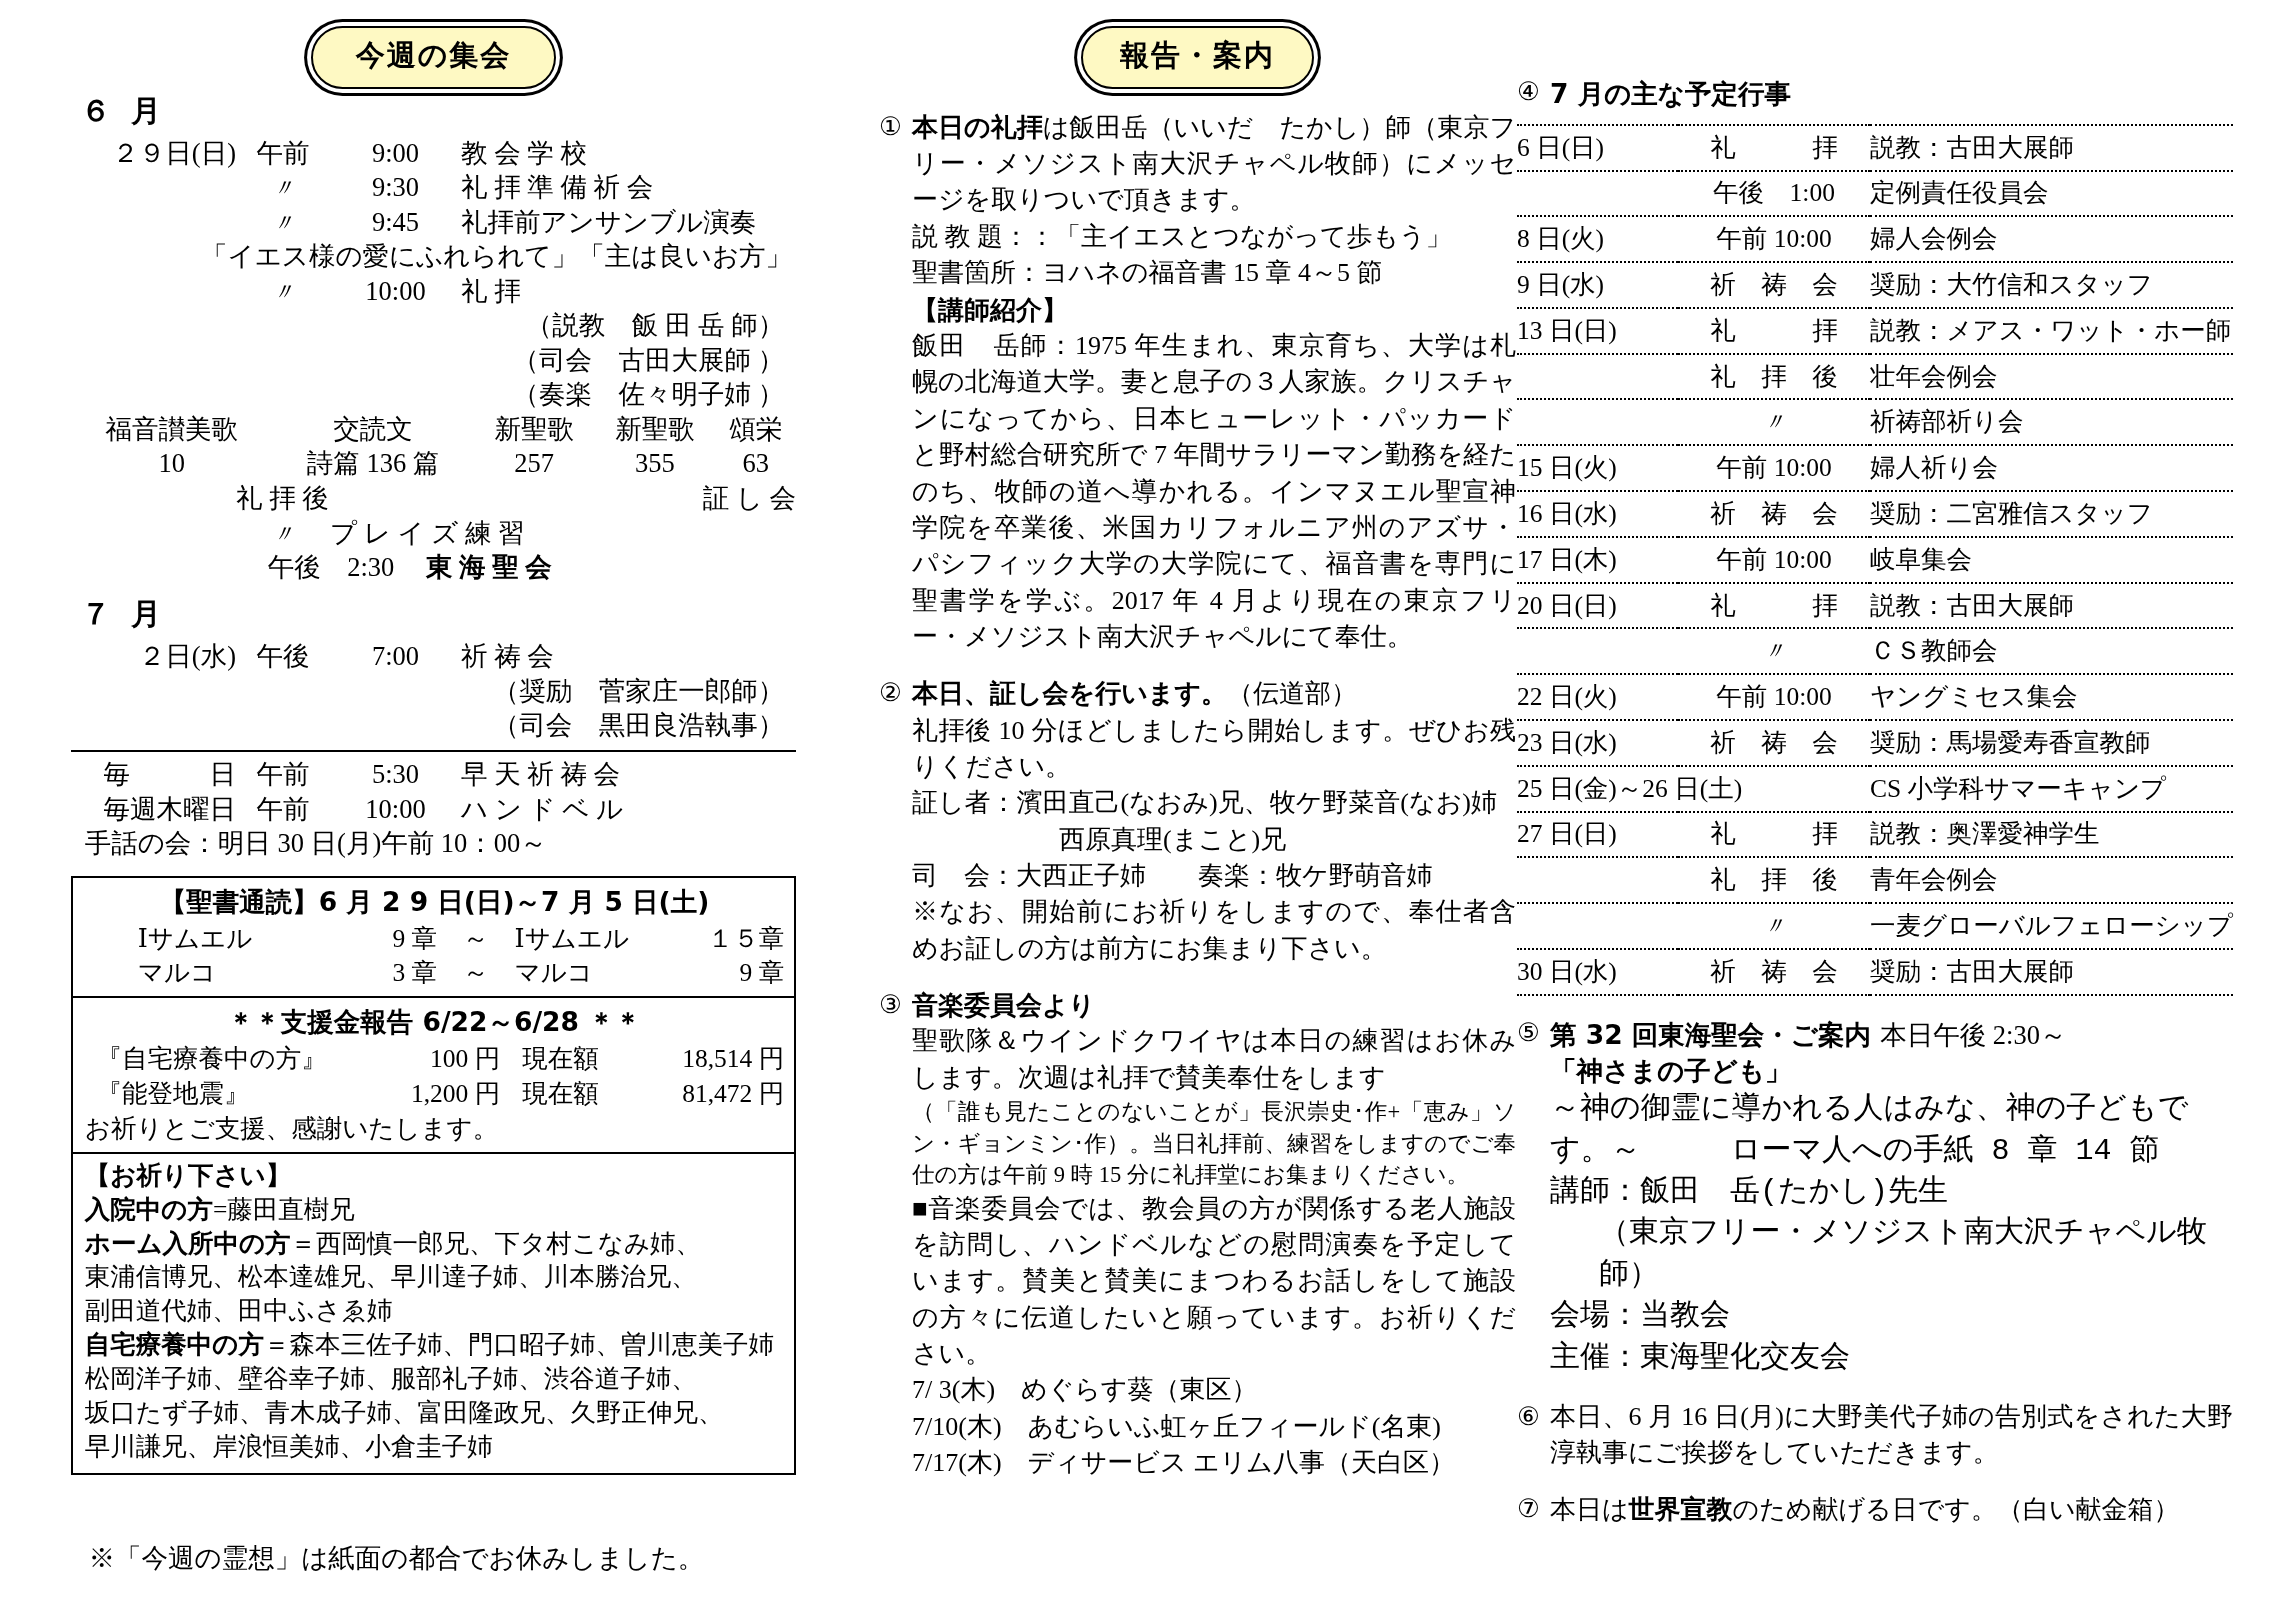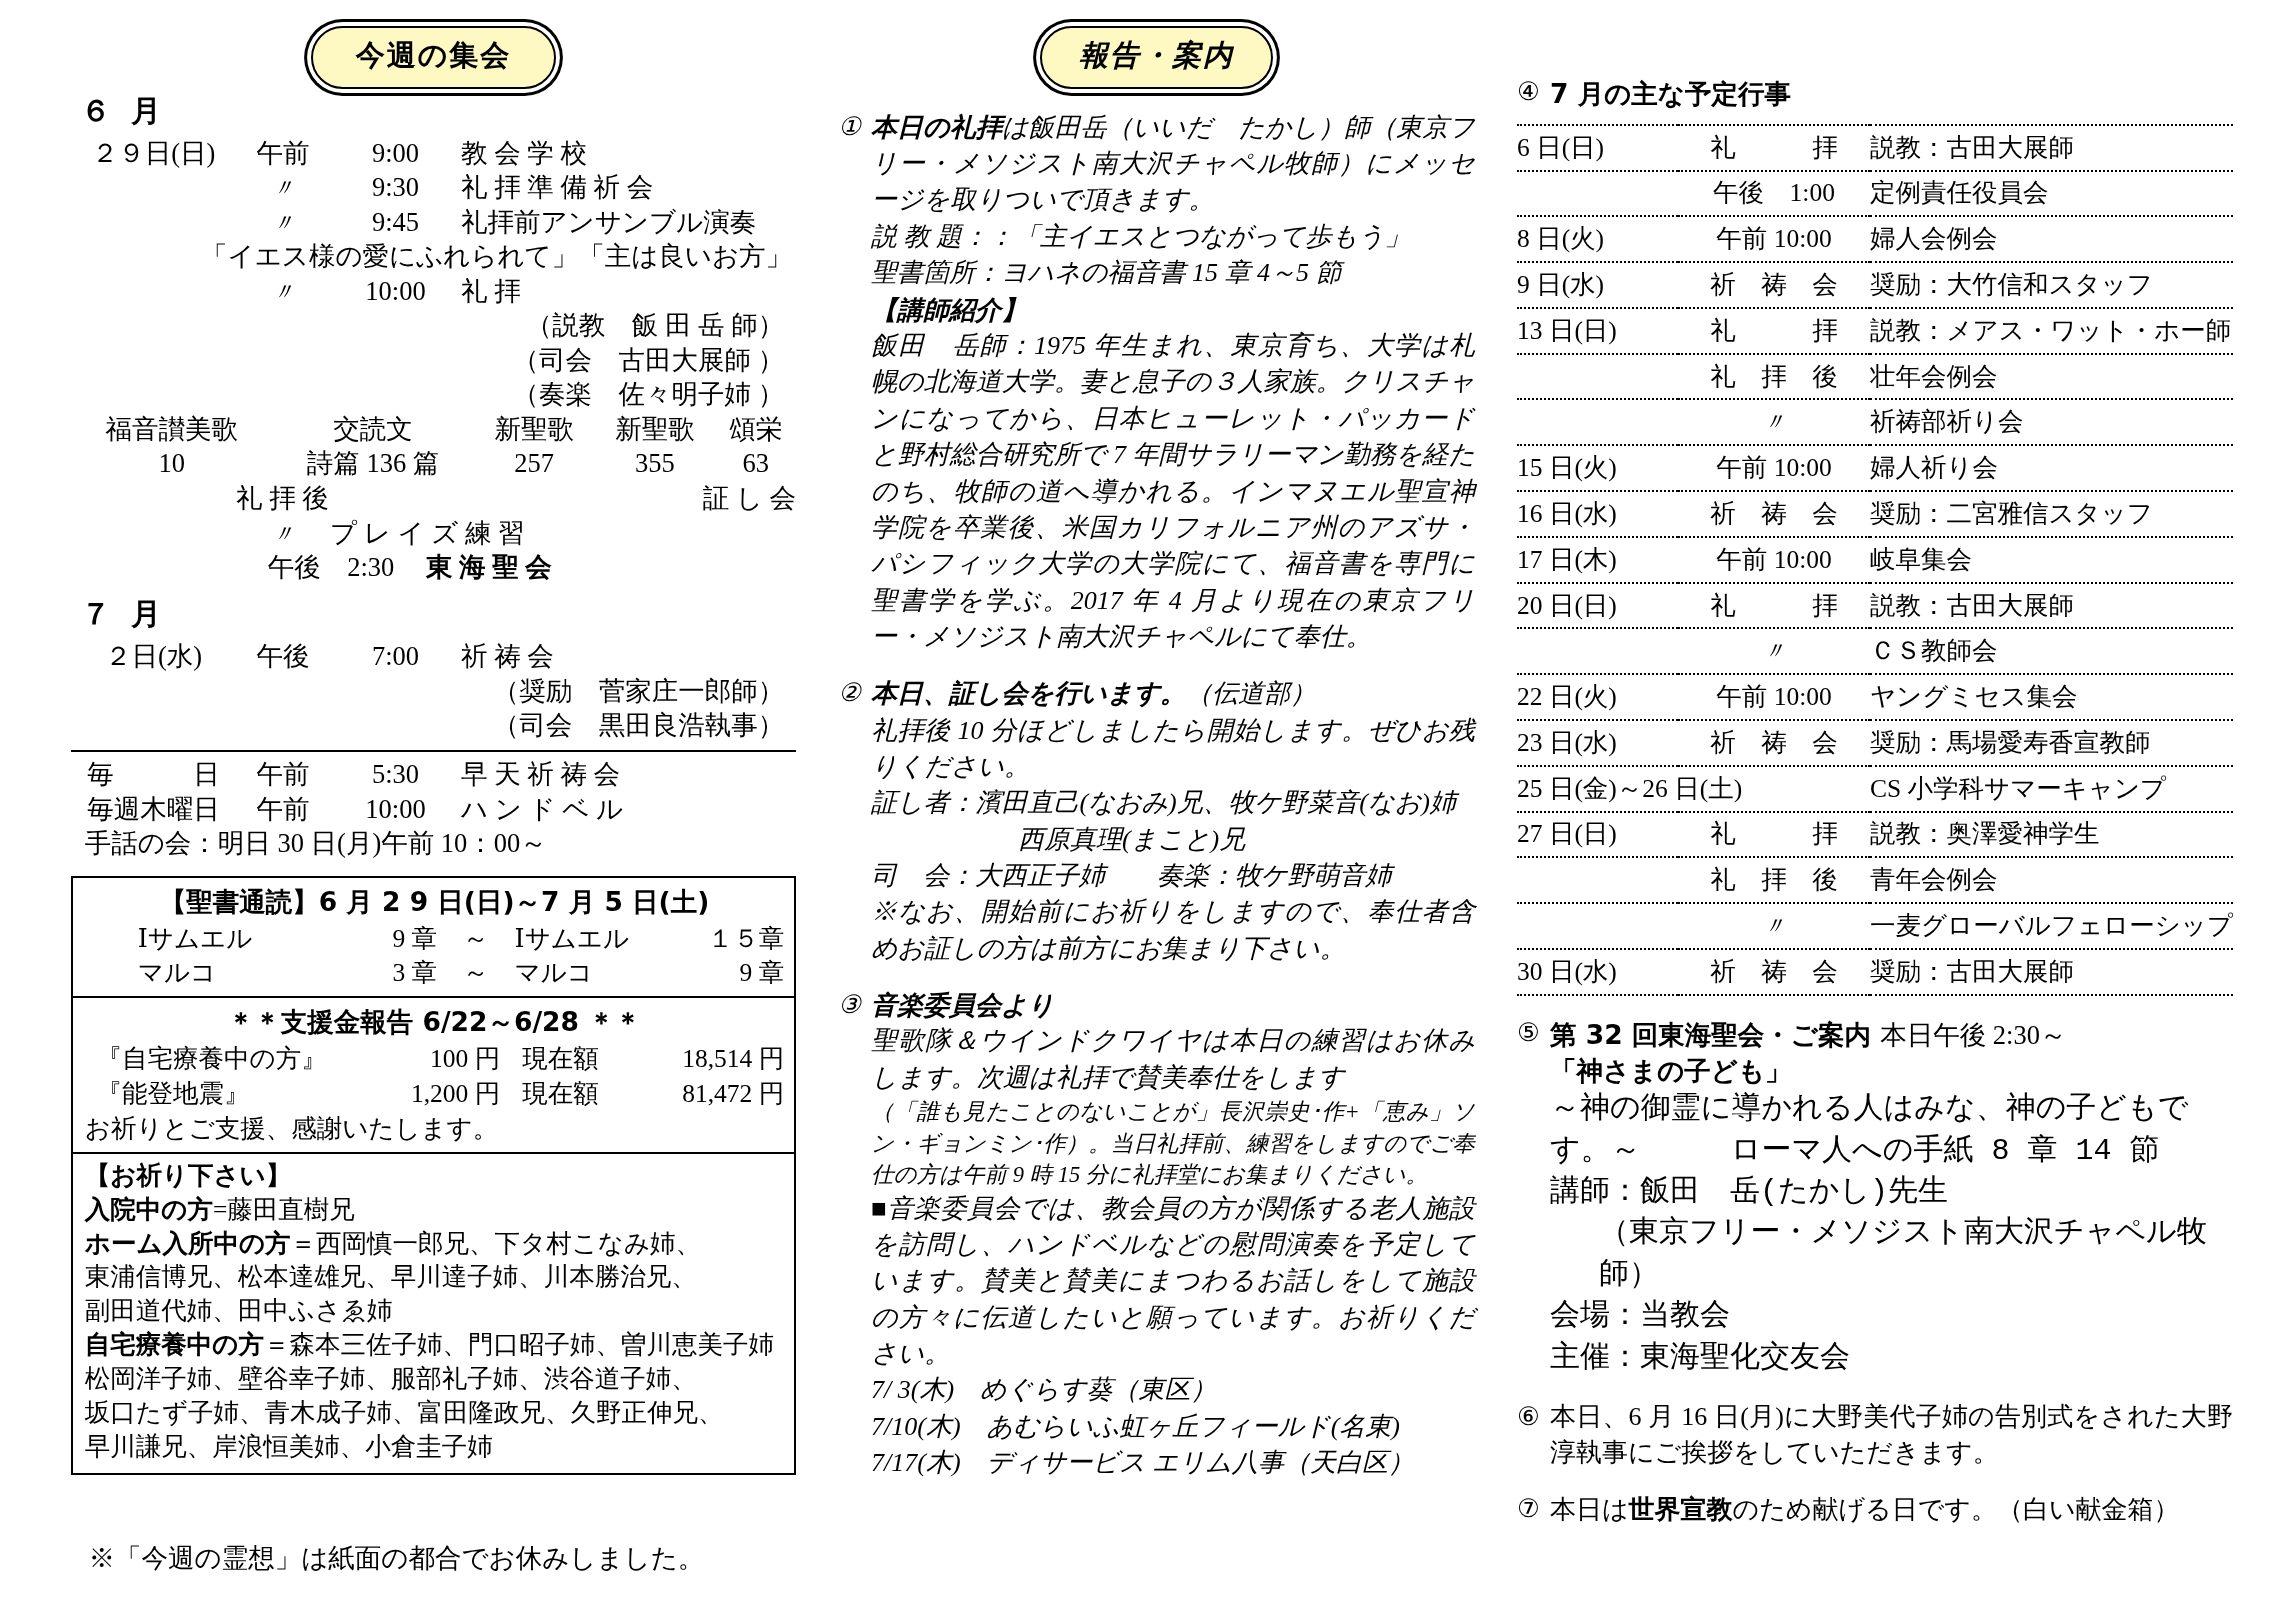--- a/index.html
+++ b/index.html
@@ -22,21 +22,21 @@
     box-sizing: border-box;
     padding: 0;
   }
 
   
   .col {
     position: absolute;
     top: 0;
   }
   .col-left   { left: 71px;   width: 725px; }
-  .col-mid    { left: 838px;  width: 637px; font-style: italic; }
+  .col-mid    { left: 879px;  width: 637px; }
   .col-right  { left: 1517px; width: 716px; }
 
   
   .pill-wrap {
     display: flex;
     justify-content: center;
     padding-top: 25.5px;
   }
   .pill {
     display: inline-block;
@@ -67,21 +67,21 @@
     width: 100%;
     border-collapse: collapse;
     font-size: 26.5px;
     line-height: 1.30;
   }
   .sched td {
     padding: 0;
     vertical-align: baseline;
     white-space: nowrap;
   }
-  .c-date  { width: 165px; text-align: center;  padding-left: 13.7px; }
+  .c-date  { width: 165px; text-align: right;  padding-left: 13.7px; }
   .c-ampm  { width: 94px;  text-align: center; }
   .c-time  { width: 131px; text-align: center; }
   .c-ev    { text-align: left; padding-left: 21.6px; }
 
   .spread {
     display: flex;
     justify-content: space-between;
   }
   .spread > span { display: inline-block; }
   .ev-bold { font-weight: bold; }

